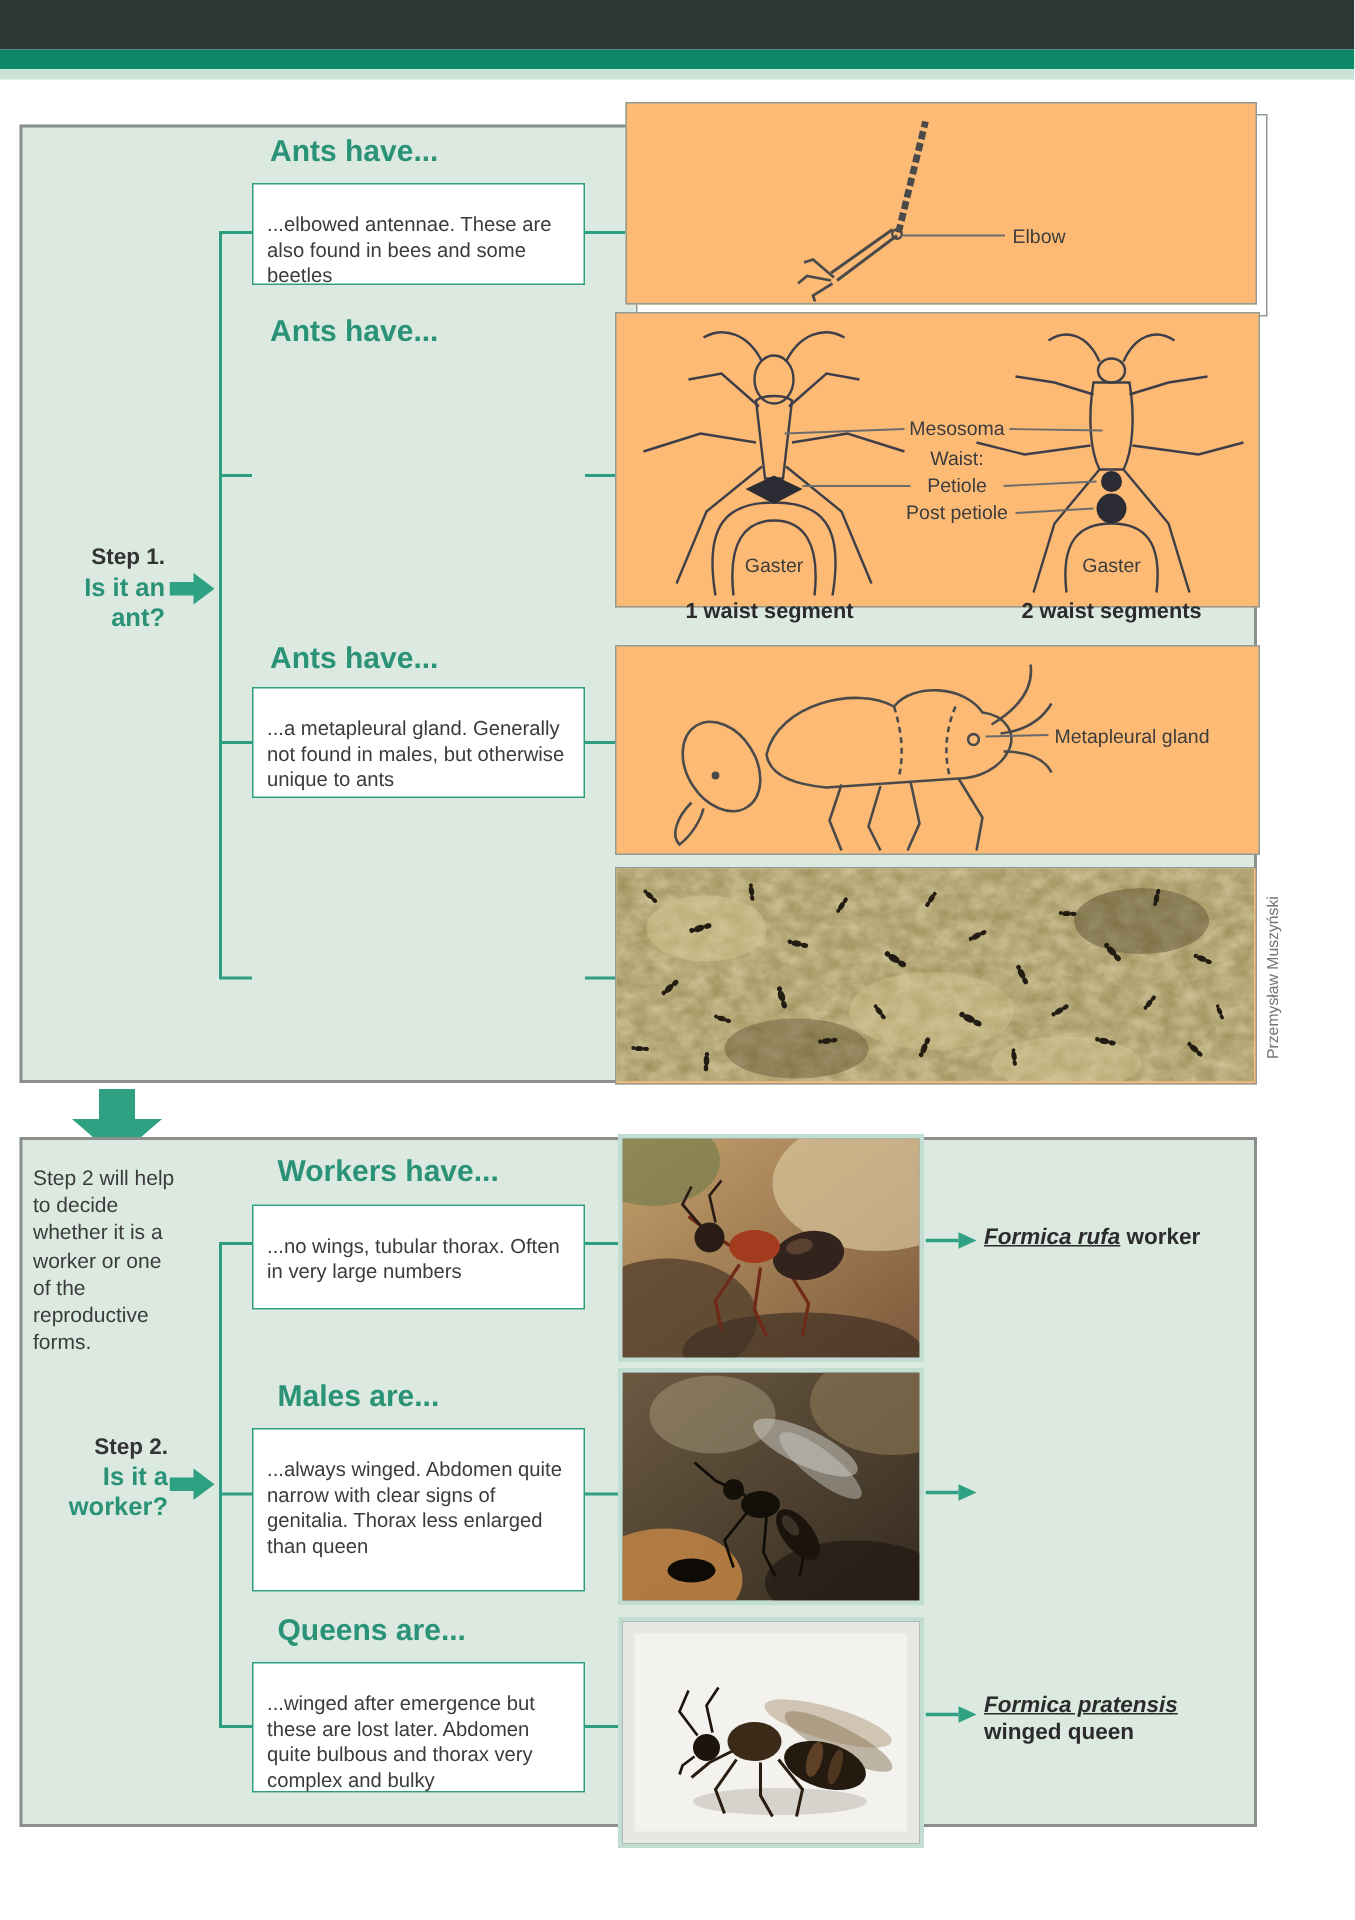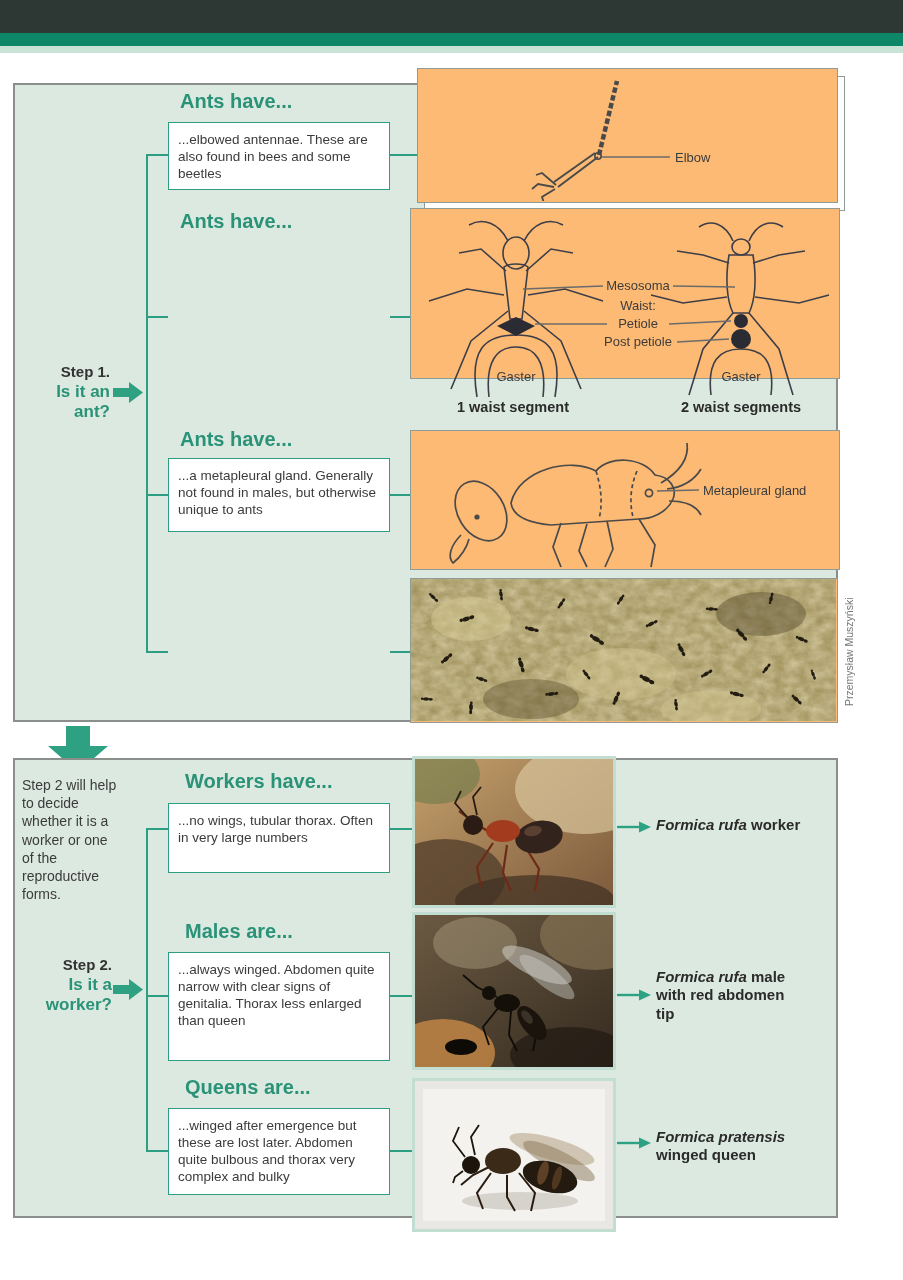--- a/index.html
+++ b/index.html
@@ -7,32 +7,32 @@
     position:relative; width:903px; height:1280px; overflow:hidden;
     font-family:"Liberation Sans", sans-serif; color:#3b3b3b; background:#fff;
   }
   .abs { position:absolute; }
   .bar-dark  { left:0; top:0;  width:903px; height:33px; background:#2d3734; }
   .bar-green { left:0; top:33px; width:903px; height:13px; background:#0e8668; }
   .bar-pale  { left:0; top:46px; width:903px; height:7px;  background:#c9e4d6; }
   .panel { background:#dbe9e0; border:2px solid #8a8f8c; box-sizing:border-box; }
   .tbox {
     background:#fff; border:1.5px solid #2e9e82; box-sizing:border-box;
-    padding:8px 9px; font-size:13.5px; line-height:1.26; color:#3b3b3b;
+    padding:18px 9px; font-size:13.5px; line-height:1.26; color:#3b3b3b;
   }
   .sec-header { font-size:20px; font-weight:bold; color:#2a9277; margin:0; }
   .vline, .hline { background:#2e9e82; }
   .step-block { text-align:right; }
   .step-num { font-weight:bold; font-size:15px; color:#333; margin-bottom:2px; }
   .step-q   { font-weight:bold; font-size:17px; color:#2a9277; line-height:1.18;text-align:right; }
   .figbox { background:#fdba74; border:1.5px solid #8f9c96; box-sizing:border-box; }
   .stacked { box-shadow:7px 8px 0 -1px #ffffff, 7px 8px 0 0 #8f9c96; }
   .photo { box-sizing:border-box; border:3px solid #c2ddd1; overflow:hidden; background:#888; }
   .caption { font-size:15px; font-weight:bold; color:#2b2b2b; line-height:1.22; }
-  .caption .species { font-style:italic; }
+  .caption .species { font-style:italic;text-decoration:underline; }
   .intro { font-size:14px; line-height:1.3; color:#3b3b3b; text-align:left; }
   .credit {
     writing-mode:vertical-rl; transform:rotate(180deg);
     font-size:10.5px; color:#757575; display:flex; align-items:center; justify-content:center;
   }
   svg text { font-family:"Liberation Sans", sans-serif; fill:#3c3c3c; font-size:13px; }
   svg text.bold { font-weight:bold; font-size:14.5px; fill:#2b2b2b; }
 </style>
 </head>
 <body>
@@ -77,21 +77,21 @@
       <line x1="177" y1="84" x2="136" y2="113" stroke="#4a4a4a" stroke-width="2"></line>
       <circle cx="180" cy="87" r="3.2" fill="none" stroke="#4a4a4a" stroke-width="1.6"></circle>
       <polyline points="138,116 124,104 118,106" fill="none" stroke="#4a4a4a" stroke-width="1.8"></polyline>
       <polyline points="136,118 120,115 114,120" fill="none" stroke="#4a4a4a" stroke-width="1.8"></polyline>
       <polyline points="137,120 124,128 126,134" fill="none" stroke="#4a4a4a" stroke-width="1.8"></polyline>
       <line x1="184" y1="88" x2="252" y2="88" stroke="#6b6b6b" stroke-width="1.4"></line>
       <text x="257" y="93">Elbow</text>
     </svg>
   </div>
 
-  <div class="abs figbox" style="left:410px; top:208px; width:430px; height:171px;">
+  <div class="abs figbox" style="left:410px; top:208px; width:430px; height:197px;">
     <svg width="427" height="214" viewBox="0 0 427 214">
       <g fill="none" stroke="#3e3e48" stroke-width="1.6">
 
         <path d="M 97,32 C 88,14 72,8 58,16"></path>
         <path d="M 113,32 C 122,14 138,8 152,16"></path>
         <ellipse cx="105" cy="44" rx="13" ry="16"></ellipse>
         <path d="M 93,58 C 98,54 112,54 117,58 L 111,110 L 99,110 Z"></path>
         <polyline points="95,62 70,40 48,44"></polyline>
         <polyline points="115,62 140,40 162,44"></polyline>
         <polyline points="93,86 56,80 18,92"></polyline>
@@ -303,23 +303,20 @@
       <ellipse cx="92" cy="88" rx="13" ry="9" fill="#141009"></ellipse>
       <ellipse cx="117" cy="108" rx="10" ry="20" fill="#1a140c" transform="rotate(-38 117 108)"></ellipse>
       <ellipse cx="112" cy="102" rx="4" ry="8" fill="#3a3226" transform="rotate(-38 112 102)"></ellipse>
       <ellipse cx="46" cy="132" rx="16" ry="8" fill="#0e0b07"></ellipse>
     </svg>
   </div>
   <svg class="abs" style="left:617px; top:987px;" width="34" height="16" viewBox="0 0 34 16">
     <line x1="0" y1="8" x2="22" y2="8" stroke="#2fa183" stroke-width="2.4"></line>
     <polygon points="22,2.5 34,8 22,13.5" fill="#2fa183"></polygon>
   </svg>
-  <div class="abs caption" style="left:656px; top:968px; width:150px;">
-    <span class="species">Formica rufa</span><span> male with red abdomen tip</span>
-  </div>
 
   <div class="abs photo" style="left:412px; top:1078px; width:204px; height:154px;">
     <svg width="198" height="148" viewBox="0 0 198 148">
       <rect width="198" height="148" fill="#f0efeb"></rect>
       <rect width="198" height="148" fill="#dcdbd6" opacity="0.35"></rect>
       <rect x="8" y="8" width="182" height="132" fill="#f3f2ee"></rect>
       <ellipse cx="105" cy="120" rx="58" ry="9" fill="#d5d3cc"></ellipse>
       <ellipse cx="137" cy="68" rx="44" ry="11" fill="#b3a083" opacity="0.55" transform="rotate(16 137 68)"></ellipse>
       <ellipse cx="144" cy="80" rx="40" ry="10" fill="#8a7558" opacity="0.5" transform="rotate(27 144 80)"></ellipse>
       <g fill="none" stroke="#2a1c10" stroke-width="2">

